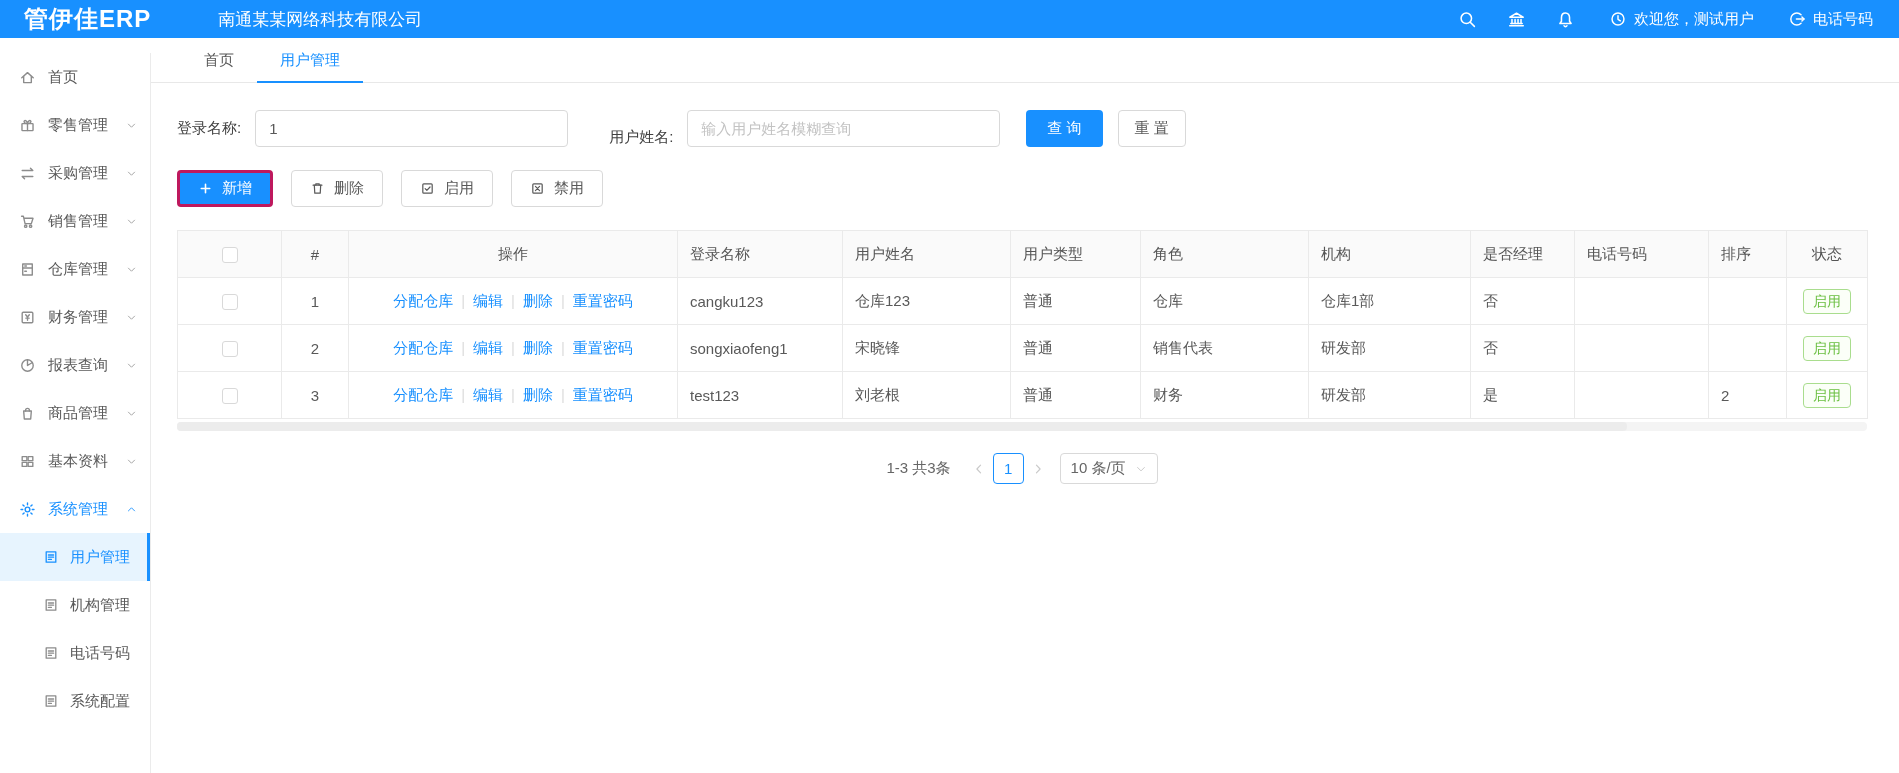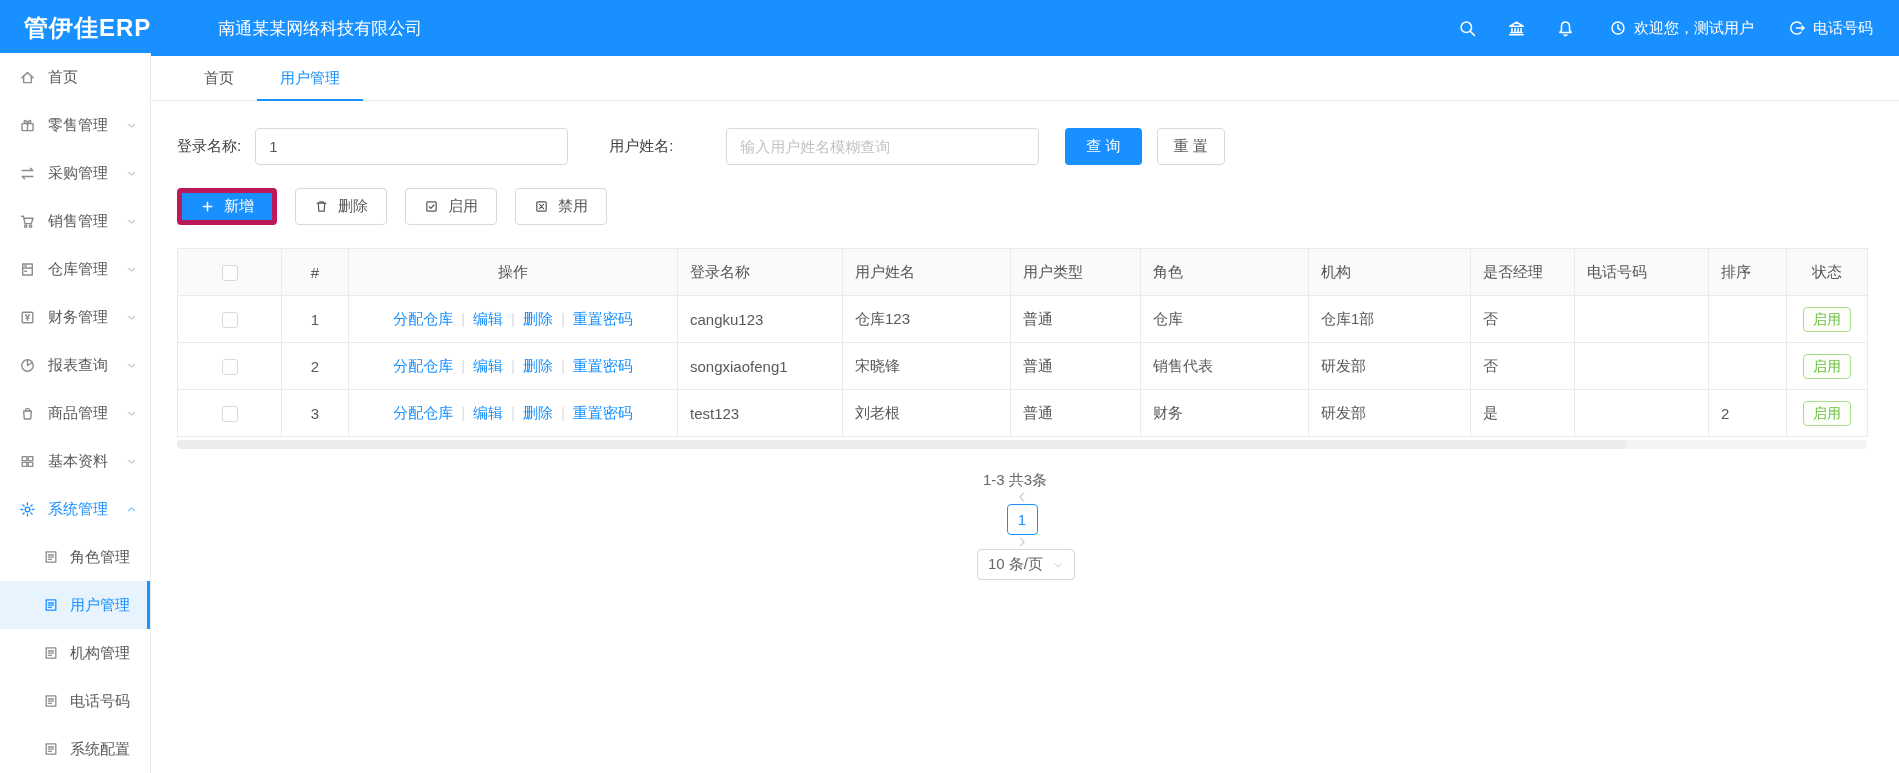--- a/index.html
+++ b/index.html
@@ -1,21 +1,21 @@
 <!DOCTYPE html>
 <html><head>
 <meta charset="utf-8">
 <style>
   * { margin:0; padding:0; box-sizing:border-box; }
   html,body { width:1899px; height:773px; background:#fff; font-family:"Liberation Sans","DejaVu Sans",sans-serif; }
   .page { position:relative; width:1899px; height:773px; overflow:hidden; background:#fff; }
   svg { fill:none; stroke:currentColor; stroke-width:1.3; stroke-linecap:round; stroke-linejoin:round; }
 
   
-  .topbar { height:56px; background:#1890ff; color:#fff; display:flex; align-items:center; }
+  .topbar { height:38px; background:#1890ff; color:#fff; display:flex; align-items:center; }
   .logo { font-size:24px; font-weight:bold; margin-left:24px; letter-spacing:1px; }
   .company { font-size:17px; margin-left:67px; }
   .top-right { margin-left:auto; display:flex; align-items:center; margin-right:26px; font-size:15px; }
   .top-ic { width:19px; height:19px; margin-left:30px; cursor:pointer; }
   .top-group { display:flex; align-items:flex-start; margin-left:34px; cursor:pointer; }
   .top-group svg { width:18px; height:18px; margin-right:7px; }
 
   
   .sidebar { position:absolute; top:53px; left:0; bottom:0; width:151px; background:#fff; border-right:1px solid #ebebeb; }
   .side-item { height:48px; display:flex; align-items:center; padding:0 13px 0 19px; font-size:15px; color:#595959; cursor:pointer; }
@@ -34,44 +34,44 @@
   .tab { display:flex; align-items:center; padding:0 23px; font-size:15px; color:#595959; position:relative; cursor:pointer; }
   .tab.active { color:#1890ff; }
   .tab.active::after { content:""; position:absolute; left:0; right:0; bottom:-1px; height:2px; background:#1890ff; }
 
   .content { padding:0 28px 0 26px; }
 
   .search-row { display:flex; align-items:center; margin-top:27px; font-size:15px; color:#404040; }
   .field-label { margin-right:14px; }
   .text-input { width:313px; height:37px; border:1px solid #d9d9d9; border-radius:4px; padding:0 13px; font-size:15px; color:#595959; outline:none; font-family:inherit; }
   .text-input::placeholder { color:#c3c3c3; }
-  .group2 { margin-left:41px; display:flex; align-items:center;gap:39px; }
+  .group2 { margin-left:41px; display:flex; align-items:flex-end; }
   .btn { height:37px; border-radius:4px; font-size:15px; cursor:pointer; font-family:inherit; }
   .btn-query { background:#1890ff; color:#fff; border:none; padding:0 21px; margin-left:26px; }
   .btn-reset { background:#fff; color:#595959; border:1px solid #d9d9d9; padding:0 16px; margin-left:15px; }
 
   .toolbar { display:flex; margin-top:23px; }
   .tbtn { height:37px; border-radius:4px; display:flex; align-items:center; padding:0 18px; font-size:15px; cursor:pointer; background:#fff; border:1px solid #d9d9d9; color:#595959; margin-right:18px; font-family:inherit; }
   .tbtn svg { width:15px; height:15px; margin-right:9px; }
-  .tbtn-add { background:#1890ff; border:5px solid #be185d; color:#fff; }
+  .tbtn-add { background:#1890ff; border:3px solid #be185d; color:#fff; }
   .tbtn-add svg { stroke-width:1.7; }
 
   table.grid { margin-top:23px; border-collapse:collapse; width:1690px; table-layout:fixed; font-size:15px; color:#595959; }
   .grid th, .grid td { border:1px solid #eaeaea; height:47px; padding:0 12px; overflow:hidden; white-space:nowrap; }
   .grid thead th { background:#fafafa; font-weight:500; color:#555; }
   .al { text-align:left; } .ac { text-align:center; }
   .cb { display:inline-block; width:16px; height:16px; border:1px solid #d9d9d9; border-radius:3px; background:#fff; vertical-align:middle; cursor:pointer; }
   a.op { color:#1890ff; text-decoration:none; cursor:pointer; }
   .sep { color:#dcdcdc; margin:0 8px; }
   .badge { display:inline-block; padding:4px 9px 5px; border:1px solid #a9dd8e; color:#6abf40; background:#fbfff8; border-radius:4px; font-size:14px; line-height:1; }
 
   .scroll-track { width:1690px; height:9px; background:#f4f4f4; border-radius:4px; margin-top:3px; }
   .scroll-thumb { width:1450px; height:9px; background:#ececec; border-radius:4px; }
 
-  .pagination { width:1690px; display:flex; justify-content:center; align-items:center; margin-top:22px; color:#666; font-size:15px;flex-direction:column; }
+  .pagination { width:1690px; display:flex; justify-content:center; align-items:center; margin-top:22px; color:#666; font-size:15px; }
   .pg-total { margin-right:14px; }
   .pg-arrow { width:14px; height:14px; color:#c9c9c9; cursor:pointer; margin:0 7px; }
   .pg-num { width:31px; height:31px; border:1px solid #1890ff; border-radius:4px; color:#1890ff; display:flex; align-items:center; justify-content:center; background:#fff; cursor:pointer; }
   .pg-size { height:31px; border:1px solid #d9d9d9; border-radius:4px; display:flex; align-items:center; padding:0 10px; margin-left:8px; color:#666; cursor:pointer; background:#fff; }
   .pg-size svg { width:12px; height:12px; color:#c9c9c9; margin-left:9px; }
 </style>
 </head>
 <body>
 
 <div class="page">
@@ -207,27 +207,20 @@
     </div>
     <div class="side-item active">
       <svg class="ic" viewBox="0 0 16 16">
           <circle cx="8" cy="8" r="2.2"></circle>
           <path d="M8 1.9 V3.5 M8 12.5 V14.1 M1.9 8 H3.5 M12.5 8 H14.1 M3.7 3.7 L4.8 4.8 M11.2 11.2 L12.3 12.3 M12.3 3.7 L11.2 4.8 M4.8 11.2 L3.7 12.3"></path>
         </svg>
       <span>系统管理</span>
       <svg class="chev" viewBox="0 0 16 16">
           <path d="M3.5 10 L8 5.5 L12.5 10"></path>
         </svg>
-    </div>
-    <div class="side-subitem">
-      <svg class="ic" viewBox="0 0 16 16">
-          <rect x="3.2" y="2.8" width="9.6" height="10.4"></rect>
-          <path d="M5.4 6 H10.6 M5.4 8.2 H10.6 M5.4 10.4 H8.4"></path>
-        </svg>
-      <span>角色管理</span>
     </div>
     <div class="side-subitem active">
       <svg class="ic" viewBox="0 0 16 16">
           <rect x="3.2" y="2.8" width="9.6" height="10.4"></rect>
           <path d="M5.4 6 H10.6 M5.4 8.2 H10.6 M5.4 10.4 H8.4"></path>
         </svg>
       <span>用户管理</span>
     </div>
     <div class="side-subitem">
       <svg class="ic" viewBox="0 0 16 16">

